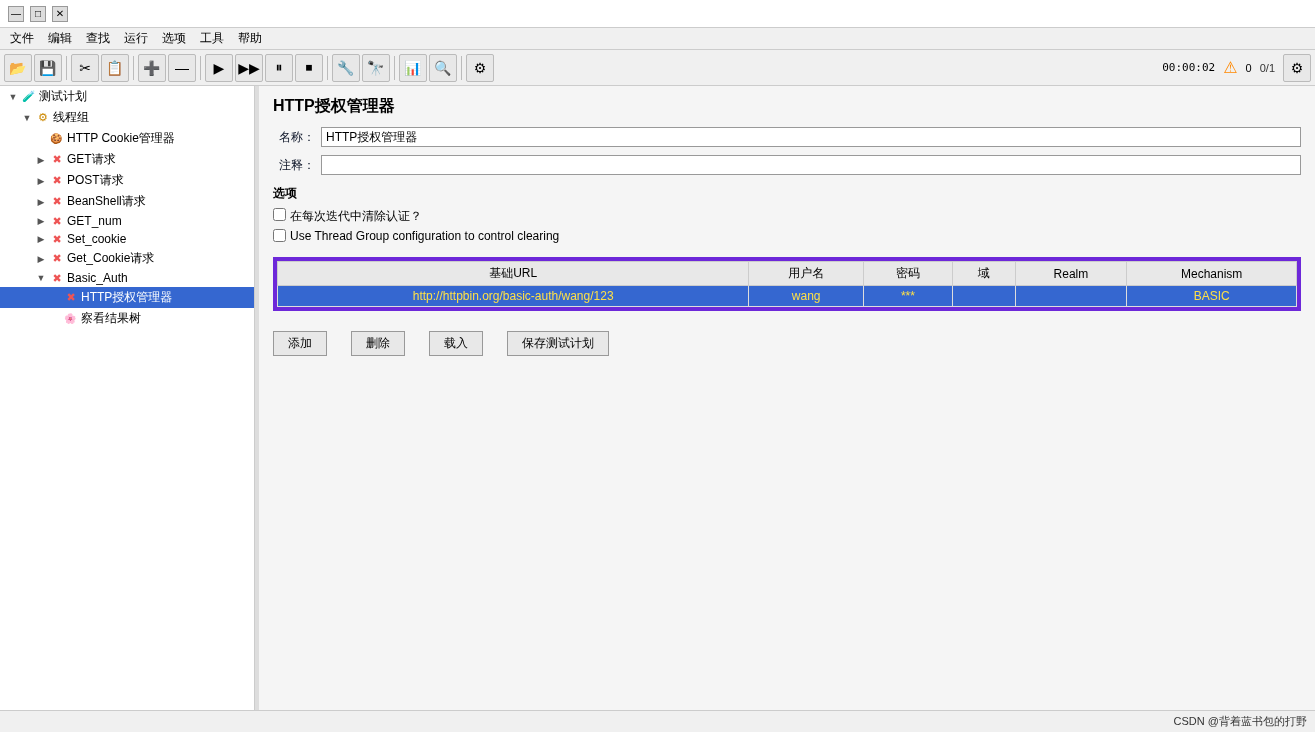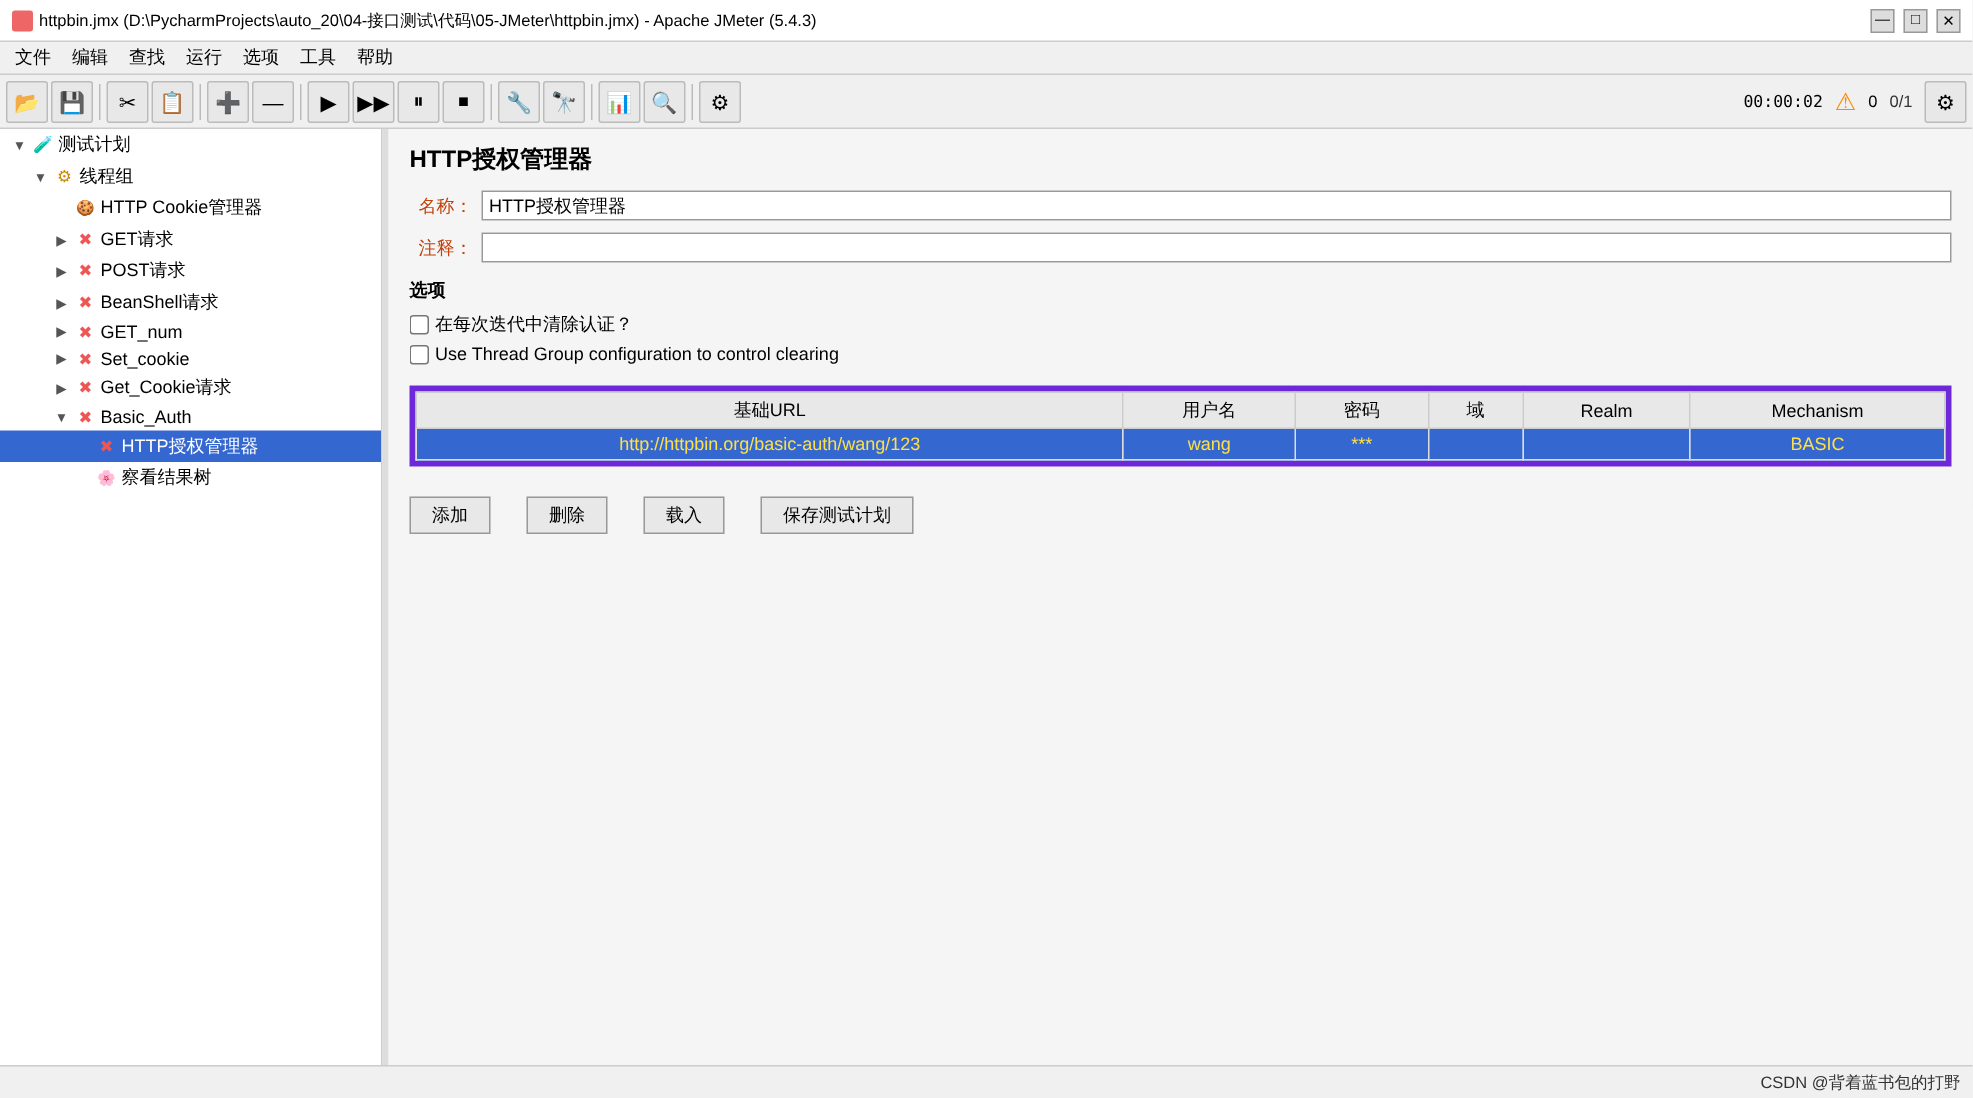--- a/index.html
+++ b/index.html
@@ -189,41 +189,41 @@
 
     .form-row {
       display: flex;
       align-items: center;
       margin-bottom: 8px;
       gap: 6px;
     }
     .form-label {
       min-width: 42px;
       text-align: right;
-      color: #c2410c;
+      color: #0f172a;
       font-size: 12px;
     }
     .form-input {
       flex: 1;
       height: 20px;
       border: 1px solid #999;
       background: #fff;
       padding: 1px 4px;
       font-size: 12px;
     }
 
     .section-title {
       font-weight: bold;
       margin: 10px 0 6px 0;
       font-size: 12px;
     }
 
     .checkbox-row {
       display: flex;
-      align-items: center;
+      align-items: flex-start;
       gap: 4px;
       margin-bottom: 4px;
       font-size: 12px;
     }
     .checkbox-row input[type=checkbox] {
       margin: 0;
     }
 
     
     .table-section {
@@ -283,24 +283,20 @@
     .panel-divider {
       width: 4px;
       background: #ddd;
       cursor: col-resize;
     }
   </style>
 </head>
 <body>
 
 <div class="title-bar">
-  <div class="title-bar-left">
-    <span class="title-icon"></span>
-    <span>httpbin.jmx (D:\PycharmProjects\auto_20\04-接口测试\代码\05-JMeter\httpbin.jmx) - Apache JMeter (5.4.3)</span>
-  </div>
   <div class="title-bar-controls">
     <div class="title-btn">—</div>
     <div class="title-btn">□</div>
     <div class="title-btn">✕</div>
   </div>
 </div>
 
 <div class="menu-bar" id="menu-bar">
     <span class="menu-item">文件</span>
     <span class="menu-item">编辑</span>

